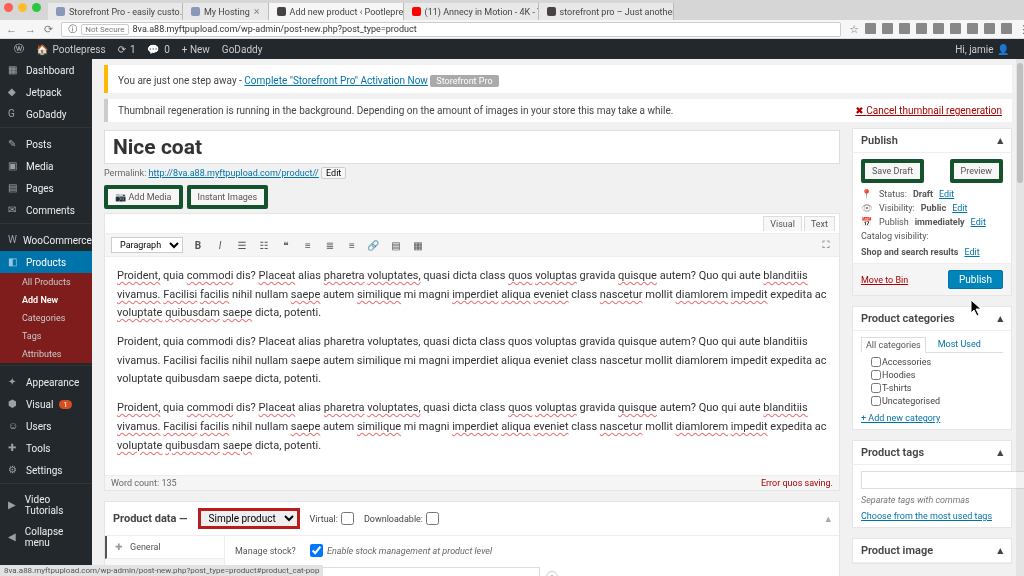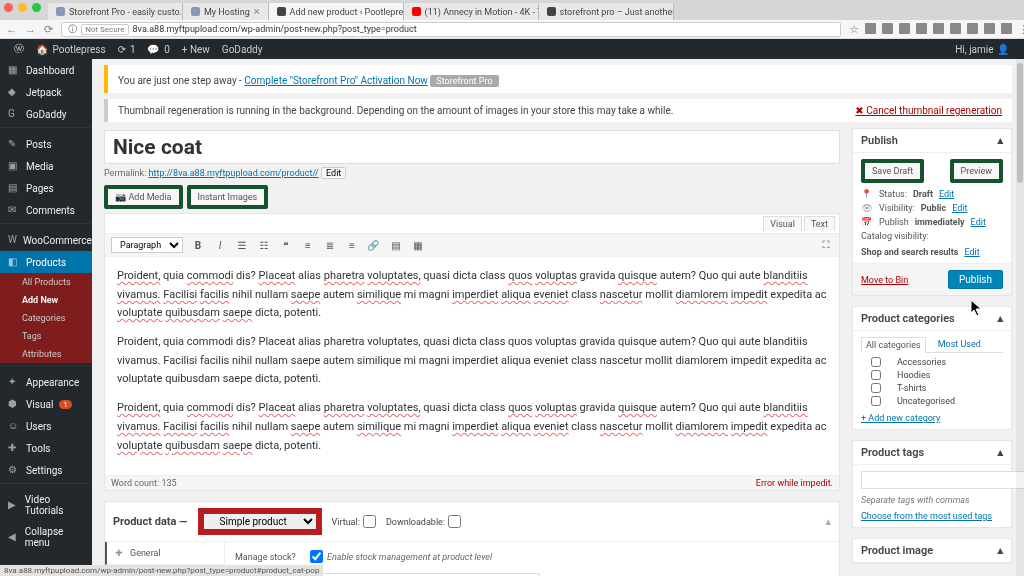--- a/index.html
+++ b/index.html
@@ -84,29 +84,29 @@
 .pub-row .ico { width: 12px; text-align: center; color: #888; }
 .pub-row a { color: #0073aa; }
 .pub-actions { display: flex; justify-content: space-between; align-items: center; margin-top: 6px; border-top: 1px solid #eee; padding-top: 6px; background: #f5f5f5; margin: 6px -8px -6px; padding: 6px 8px; }
 .move-bin { color: #a00 !important; text-decoration: underline; }
 .btn-primary { background: #0085ba; border: 1px solid #0073aa; color: #fff; padding: 3px 10px; border-radius: 2px; font-size: 10px; }
 .top-actions { display: flex; justify-content: space-between; margin-bottom: 6px; }
 
 .cat-tabs { display: flex; gap: 8px; border-bottom: 1px solid #ddd; font-size: 9px; margin-bottom: 4px; }
 .cat-tabs .ct { padding: 2px 4px; color: #0073aa; }
 .cat-tabs .ct.active { border: 1px solid #ddd; border-bottom: 1px solid #fff; margin-bottom: -1px; color: #555; background: #fff; }
-.cat-list label { display: flex; align-items: center; gap: 16px; margin: 3px 0 3px 10px; font-size: 9px; }
+.cat-list label { display: flex; align-items: center; gap: 1px; margin: 3px 0 3px 10px; font-size: 9px; }
 .cat-list input[type=checkbox] { width: 10px; height: 10px; }
 .add-cat { color: #0073aa; font-size: 9px; margin-top: 4px; display: inline-block; }
 
 .tag-row { display: flex; gap: 4px; }
 .tag-input { flex: 1; border: 1px solid #ddd; padding: 2px; height: 18px; }
 
 .product-data-head { display: flex; align-items: center; gap: 10px; padding: 6px 8px; border-bottom: 1px solid #eee; }
-.product-data-head select { border: 6px solid #b91c1c; padding: 1px 12px; font-size: 10px; }
+.product-data-head select { border: 3px solid #b91c1c; padding: 1px 4px; font-size: 10px; }
 .pd-toggle { margin-left: auto; color: #aaa; }
 .pd-opt { display: flex; align-items: center; gap: 3px; font-size: 9px; }
 .pd-body { display: flex; }
 .pd-tabs { width: 120px; background: #f8f8f8; border-right: 1px solid #eee; }
 .pd-tab { padding: 6px 8px; font-size: 9px; color: #0073aa; border-bottom: 1px solid #eee; display: flex; align-items: center; gap: 5px; }
 .pd-tab.active { background: #fff; border-left: 2px solid #555; color: #555; }
 .pd-tab .ti { width: 10px; height: 10px; display: inline-block; opacity: .6; }
 .pd-fields { flex: 1; padding: 8px 10px; }
 .pd-field { display: flex; align-items: center; margin-bottom: 10px; font-size: 9px; }
 .pd-field .lbl { width: 75px; color: #555; }
@@ -318,21 +318,21 @@
             <span class="tb-ico">▦</span>
             <span class="tb-ico tb-expand">⛶</span>
           </div>
           <div class="editor-content" id="editor-mount">
               <p><span class="sqg">Proident,</span> quia <span class="sqg">commodi</span> dis? <span class="sqg">Placeat</span> alias <span class="sqg">pharetra</span> <span class="sqg">voluptates,</span> quasi dicta class <span class="sqg">quos</span> <span class="sqg">voluptas</span> gravida <span class="sqg">quisque</span> autem? Quo qui aute <span class="sqg">blanditiis</span> <span class="sqg">vivamus.</span> <span class="sqg">Facilisi</span> <span class="sqg">facilis</span> nihil nullam <span class="sqg">saepe</span> autem <span class="sqg">similique</span> mi magni <span class="sqg">imperdiet</span> <span class="sqg">aliqua</span> <span class="sqg">eveniet</span> class <span class="sqg">nascetur</span> mollit <span class="sqg">diamlorem</span> <span class="sqg">impedit</span> expedita ac <span class="sqg">voluptate</span> <span class="sqg">quibusdam</span> <span class="sqg">saepe</span> dicta, potenti.</p>
               <p>Proident, quia commodi dis? Placeat alias pharetra voluptates, quasi dicta class quos voluptas gravida quisque autem? Quo qui aute blanditiis vivamus. Facilisi facilis nihil nullam saepe autem similique mi magni imperdiet aliqua eveniet class nascetur mollit diamlorem impedit expedita ac voluptate quibusdam saepe dicta, potenti.</p>
               <p><span class="sqg">Proident,</span> quia <span class="sqg">commodi</span> dis? <span class="sqg">Placeat</span> alias <span class="sqg">pharetra</span> <span class="sqg">voluptates,</span> quasi dicta class <span class="sqg">quos</span> <span class="sqg">voluptas</span> gravida <span class="sqg">quisque</span> autem? Quo qui aute <span class="sqg">blanditiis</span> <span class="sqg">vivamus.</span> <span class="sqg">Facilisi</span> <span class="sqg">facilis</span> nihil nullam <span class="sqg">saepe</span> autem <span class="sqg">similique</span> mi magni <span class="sqg">imperdiet</span> <span class="sqg">aliqua</span> <span class="sqg">eveniet</span> class <span class="sqg">nascetur</span> mollit <span class="sqg">diamlorem</span> <span class="sqg">impedit</span> expedita ac <span class="sqg">voluptate</span> <span class="sqg">quibusdam</span> <span class="sqg">saepe</span> dicta, potenti.</p>
             </div>
           <div class="editor-footer">
             <span>Word count: 135</span>
-            <span class="err">Error while impedit.</span>
+            <span class="err">Error quos saving.</span>
           </div>
         </div>
 
         
         <div class="postbox" style="margin-top:10px">
           <div class="product-data-head">
             <b>Product data —</b>
             <select><option>Simple product</option></select>
             <div class="pd-opt">
                 <span>Virtual:</span>

